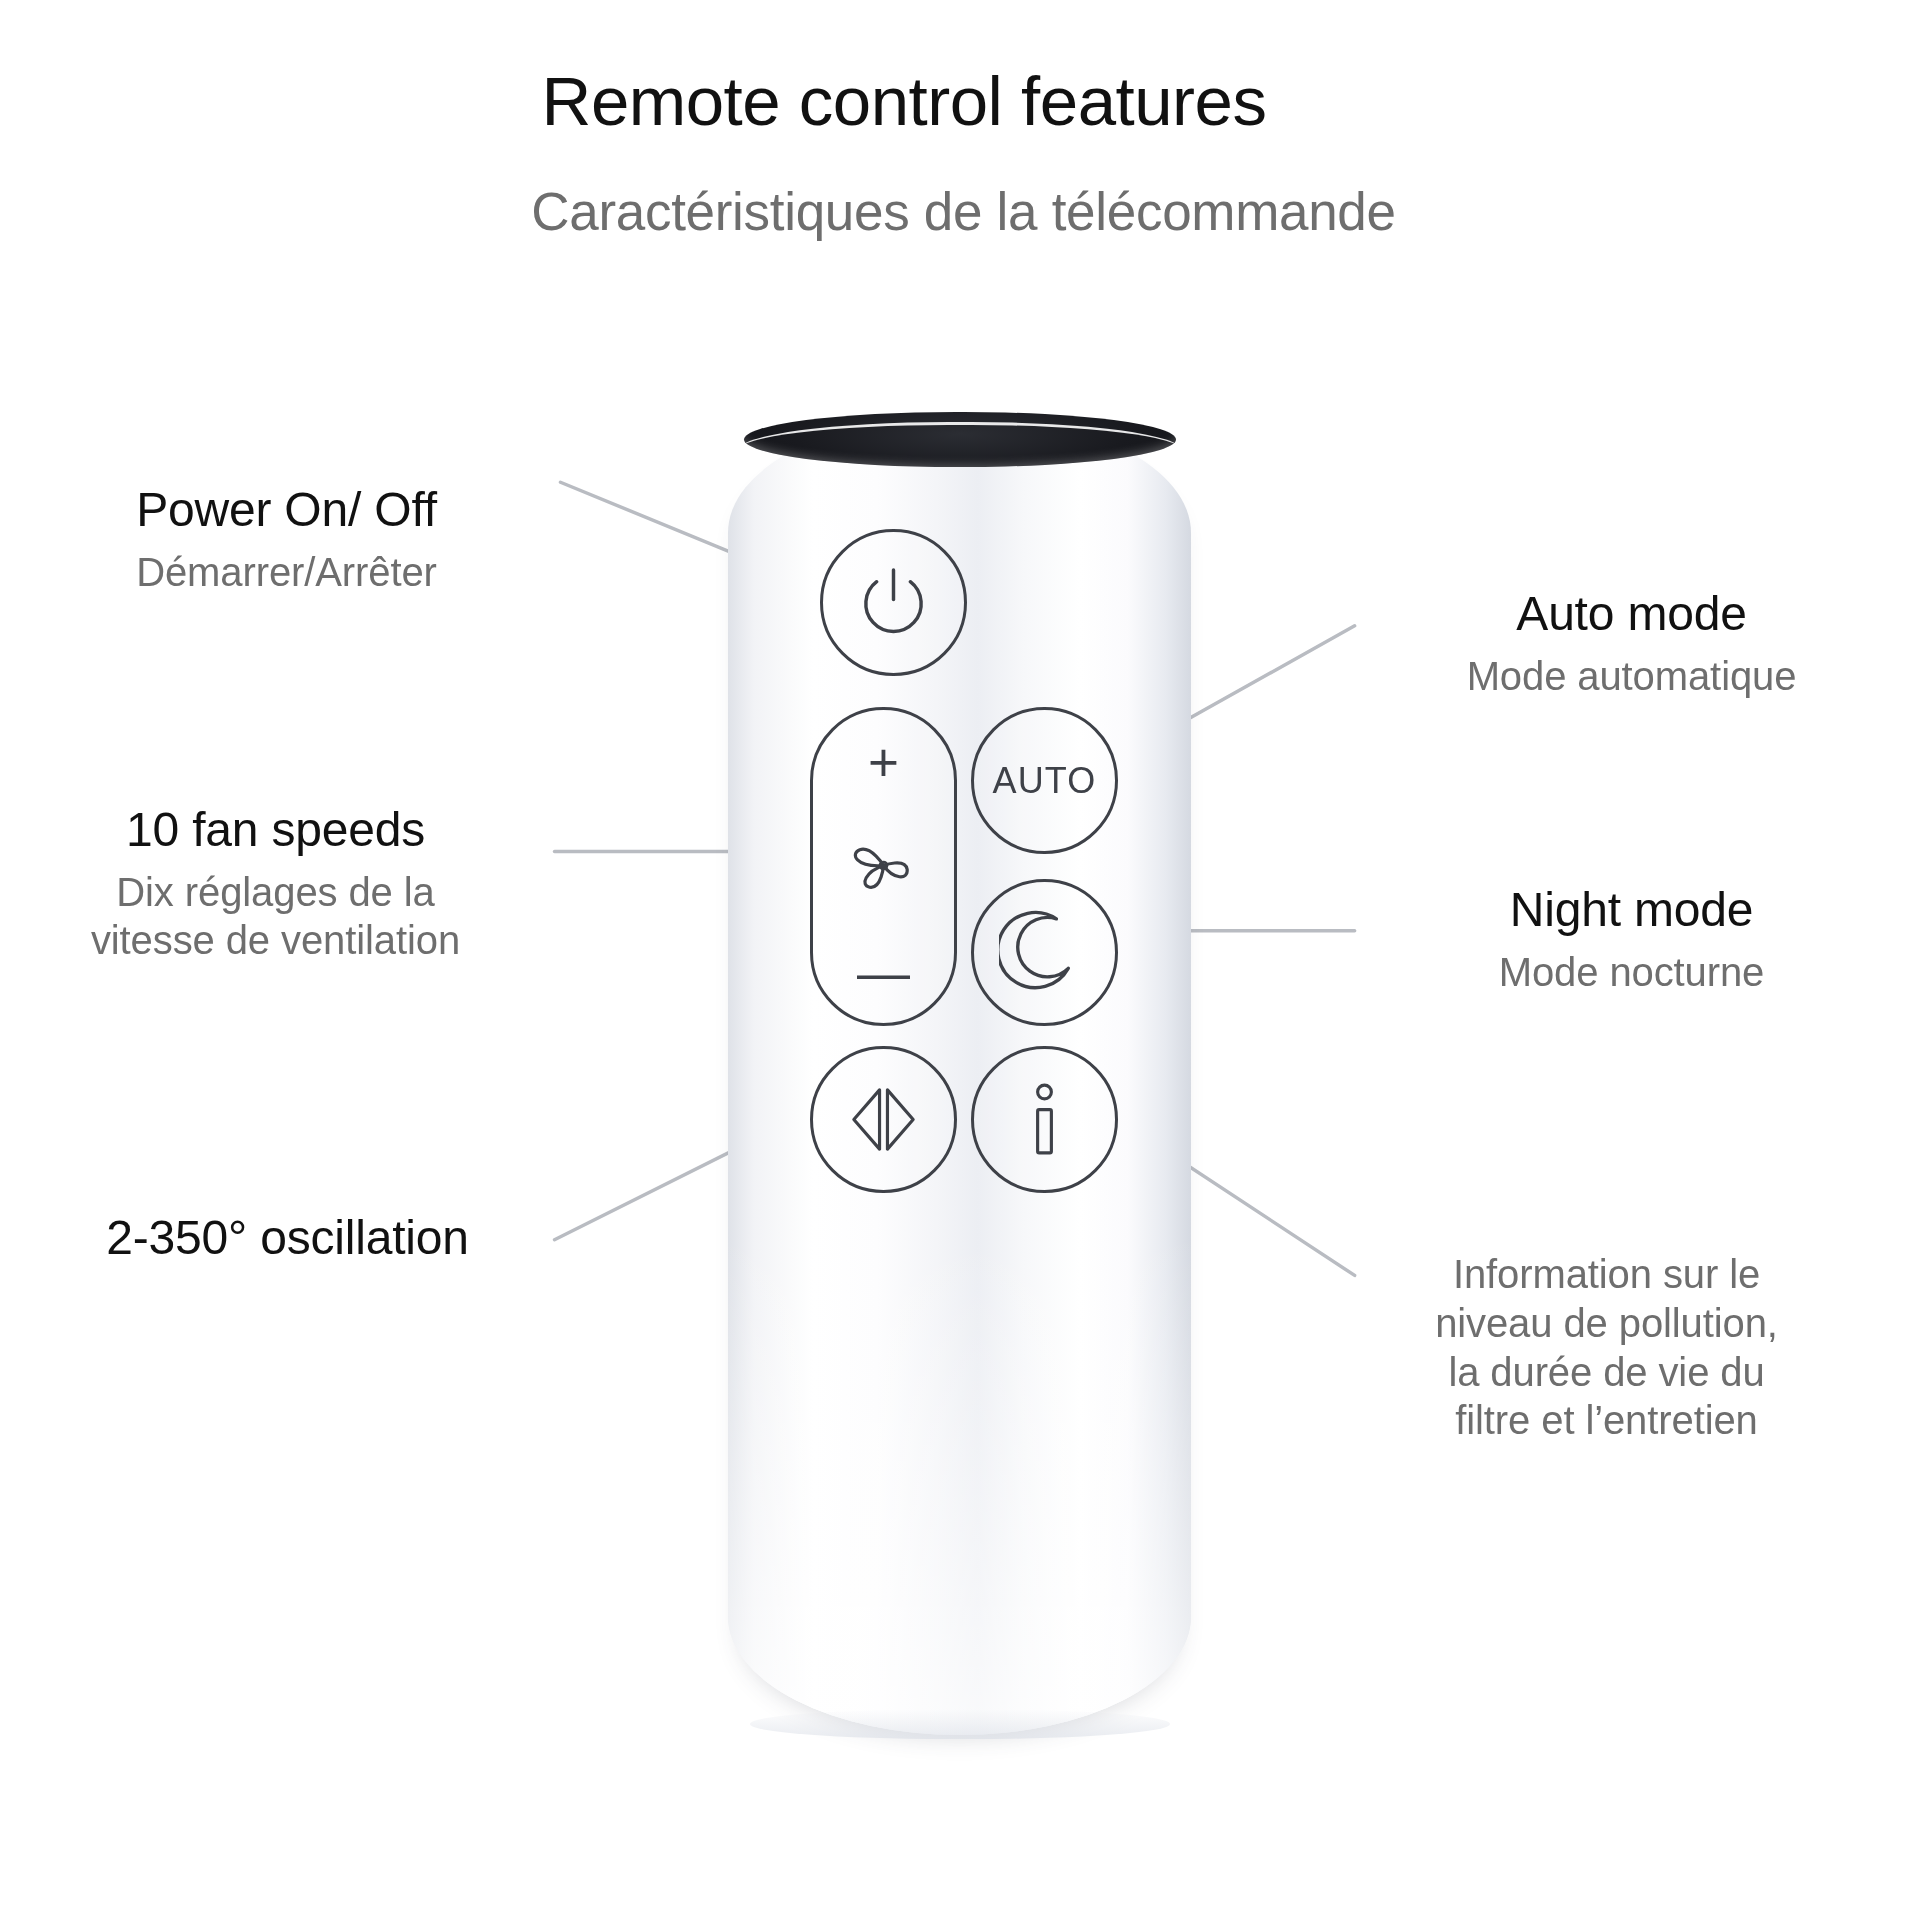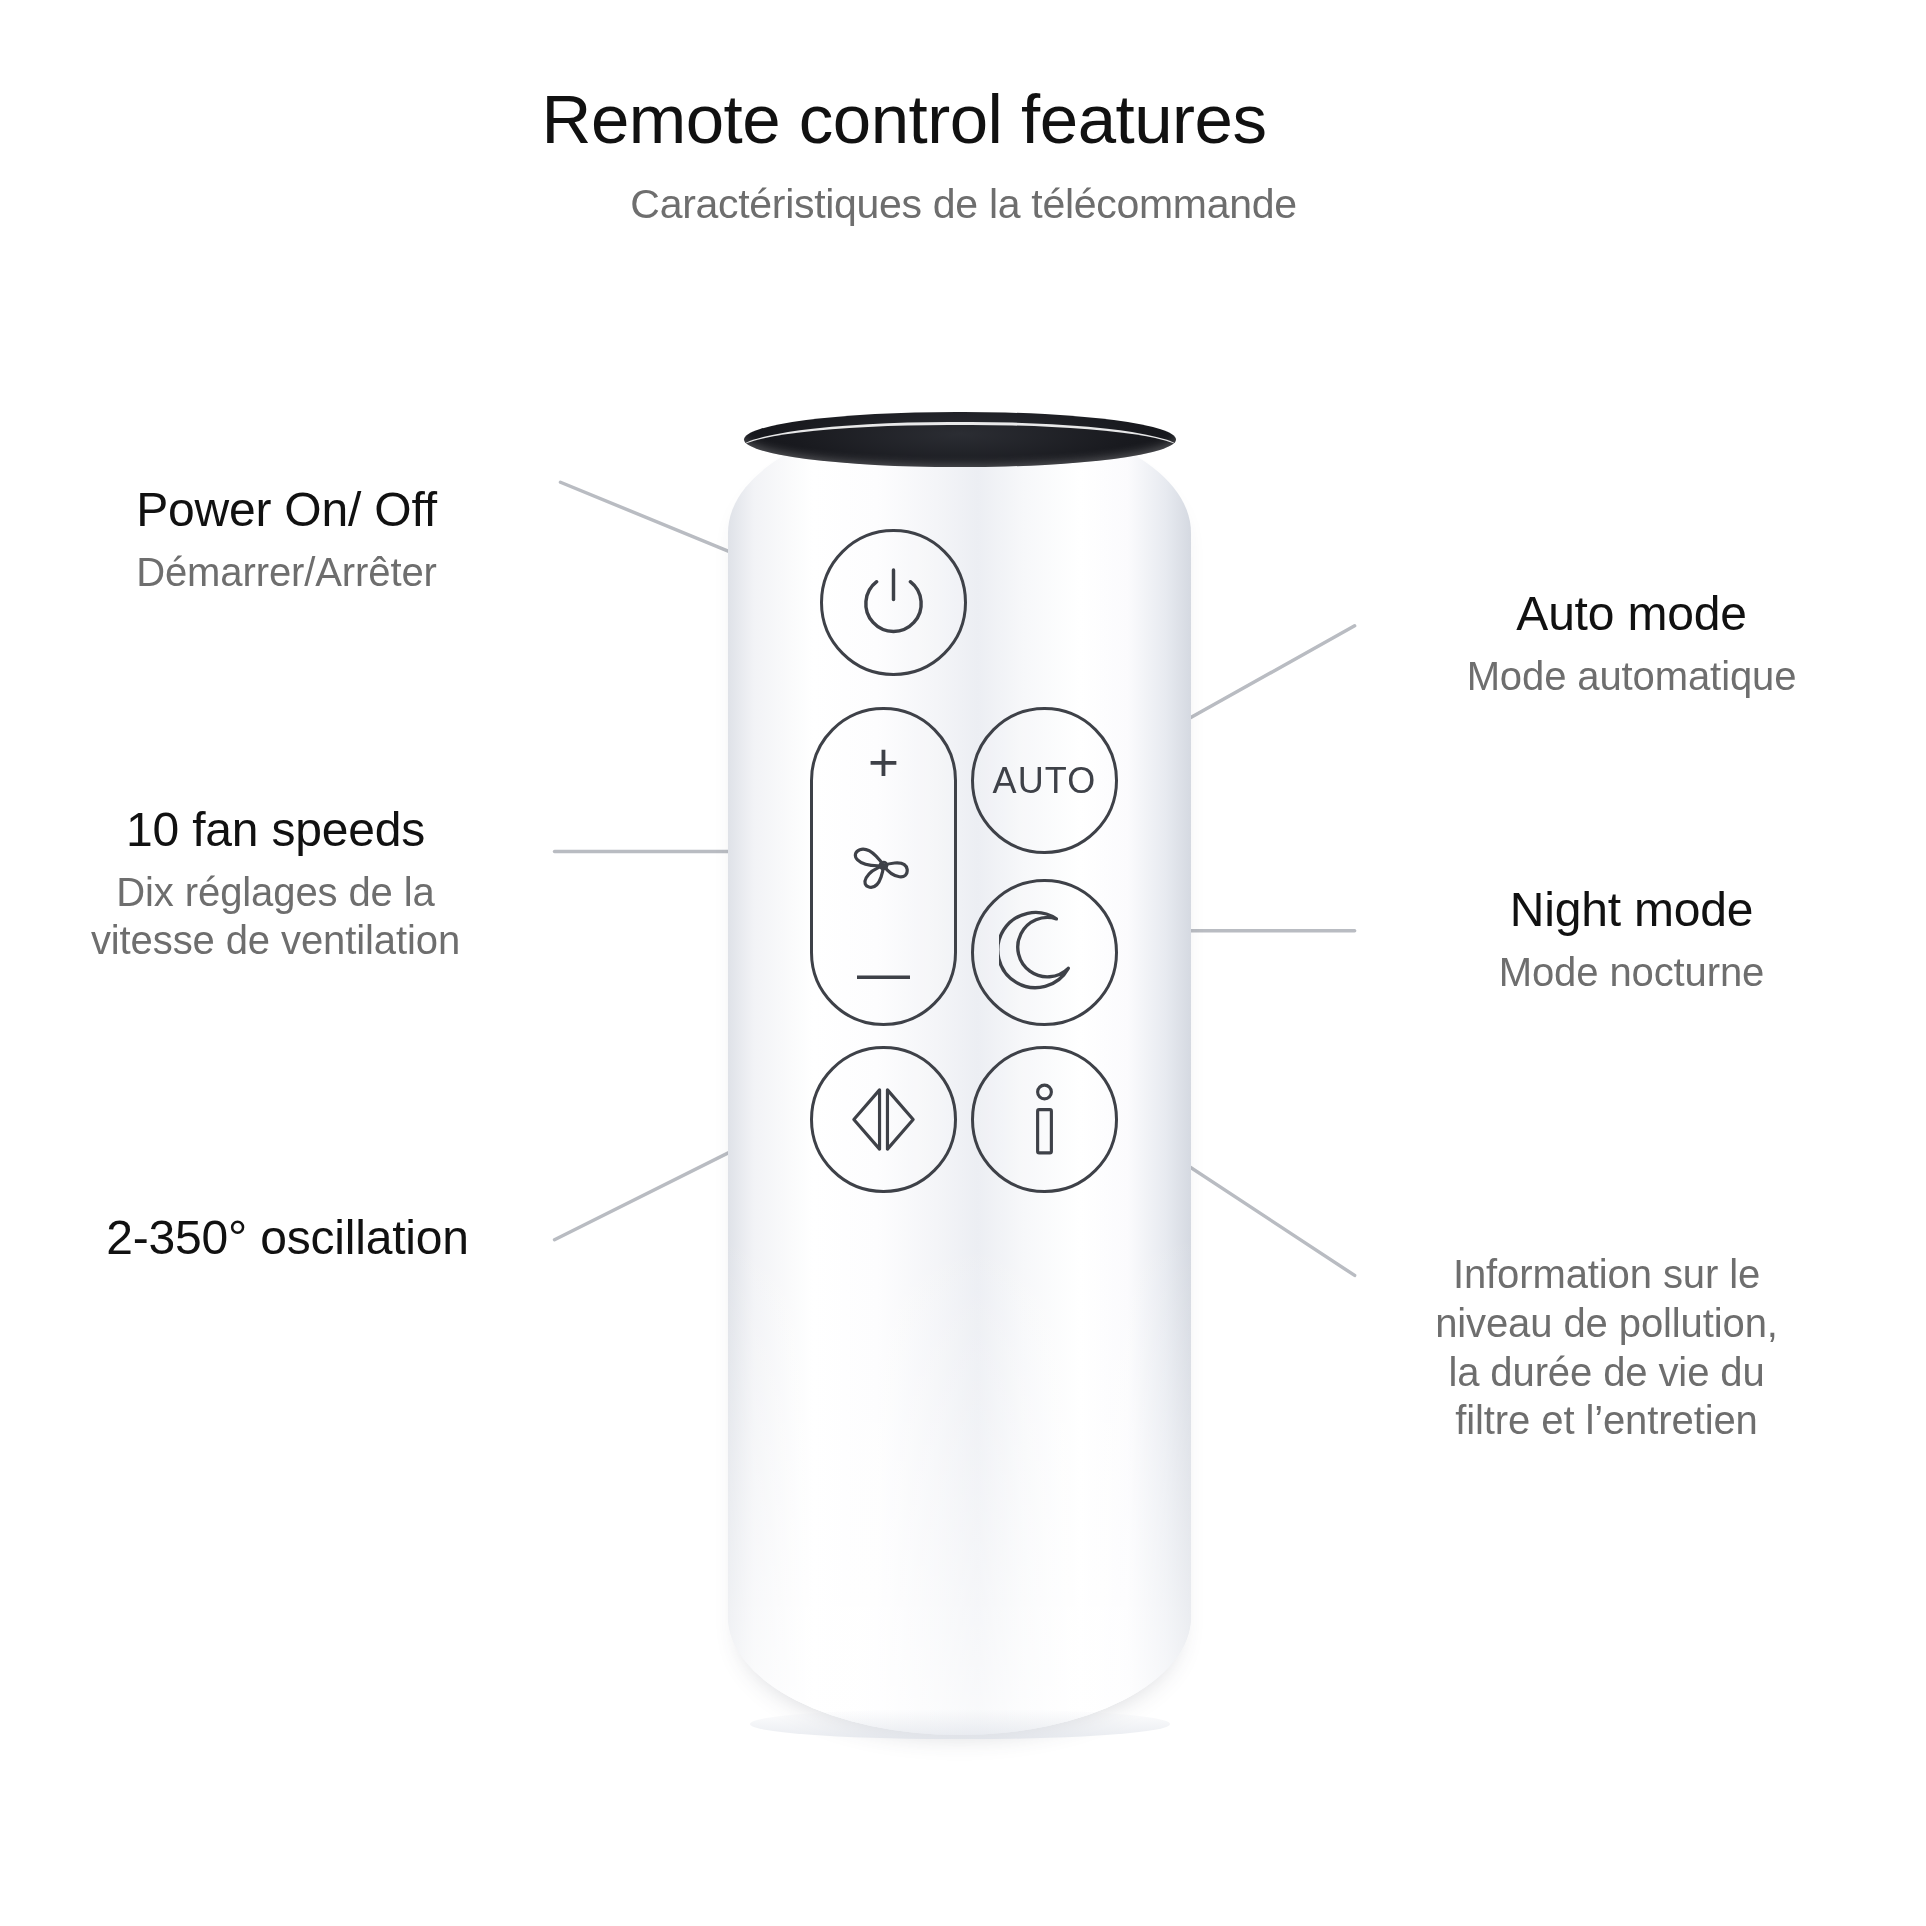--- a/index.html
+++ b/index.html
@@ -12,37 +12,37 @@
     height: 1927px;
     position: relative;
     overflow: hidden;
     font-family: "Liberation Sans", sans-serif;
     -webkit-font-smoothing: antialiased;
   }
 
   
   .title {
     position: absolute;
-    top: 79px;
+    top: 61px;
     left: 0;
     width: 1808px;
     text-align: center;
     font-size: 69px;
     font-weight: 400;
     letter-spacing: -0.5px;
     color: #111111;
     line-height: 1.18;
   }
   .subtitle {
     position: absolute;
     top: 180px;
     left: 0;
     width: 1927px;
     text-align: center;
-    font-size: 41px;
+    font-size: 53px;
     font-weight: 400;
     letter-spacing: -0.3px;
     color: #6e6e6e;
     line-height: 1.2;
   }
 
   
   .callout { position: absolute; }
   .callout .en {
     font-size: 48px;

